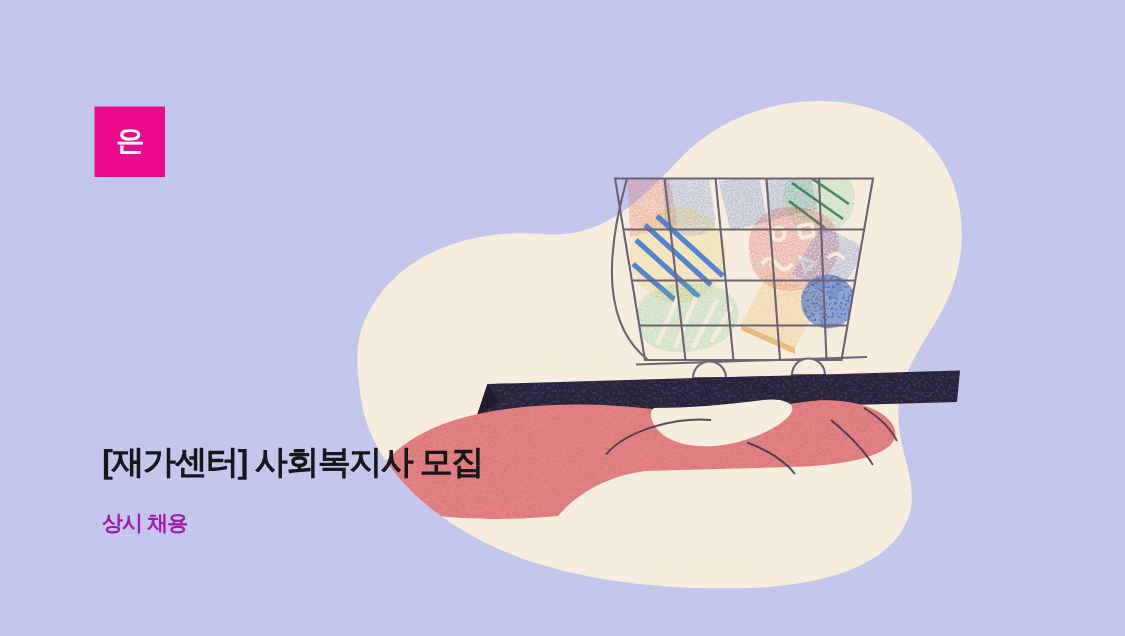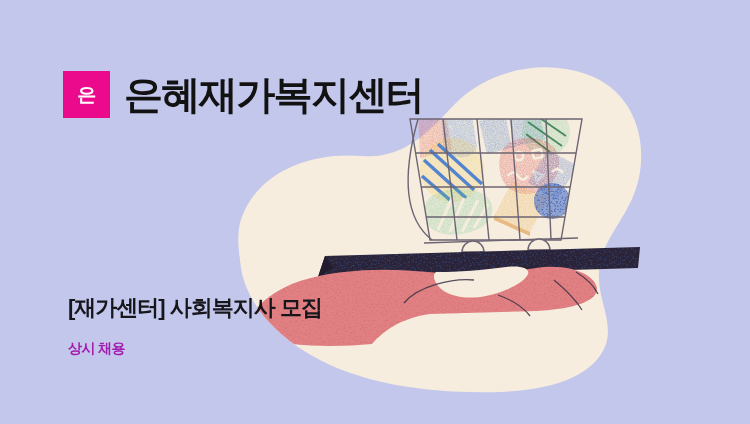--- a/index.html
+++ b/index.html
@@ -294,20 +294,19 @@
       <path d="M246,340 C300,352 356,352 392,340 L400,360 C352,372 288,370 244,356 Z" fill="#f6eddf" opacity="0.0"></path>
     </g>
   </svg>
 
   <div id="content">
 
     <div class="logo-row">
       <div class="logo-mark">
         <span>은</span>
       </div>
-      <div class="brand-name">은혜재가복지센터</div>
     </div>
 
     <div class="headline">[재가센터] 사회복지사 모집</div>
     <div class="subline">상시 채용</div>
   </div>
 
 </div>
 
 </body></html>

